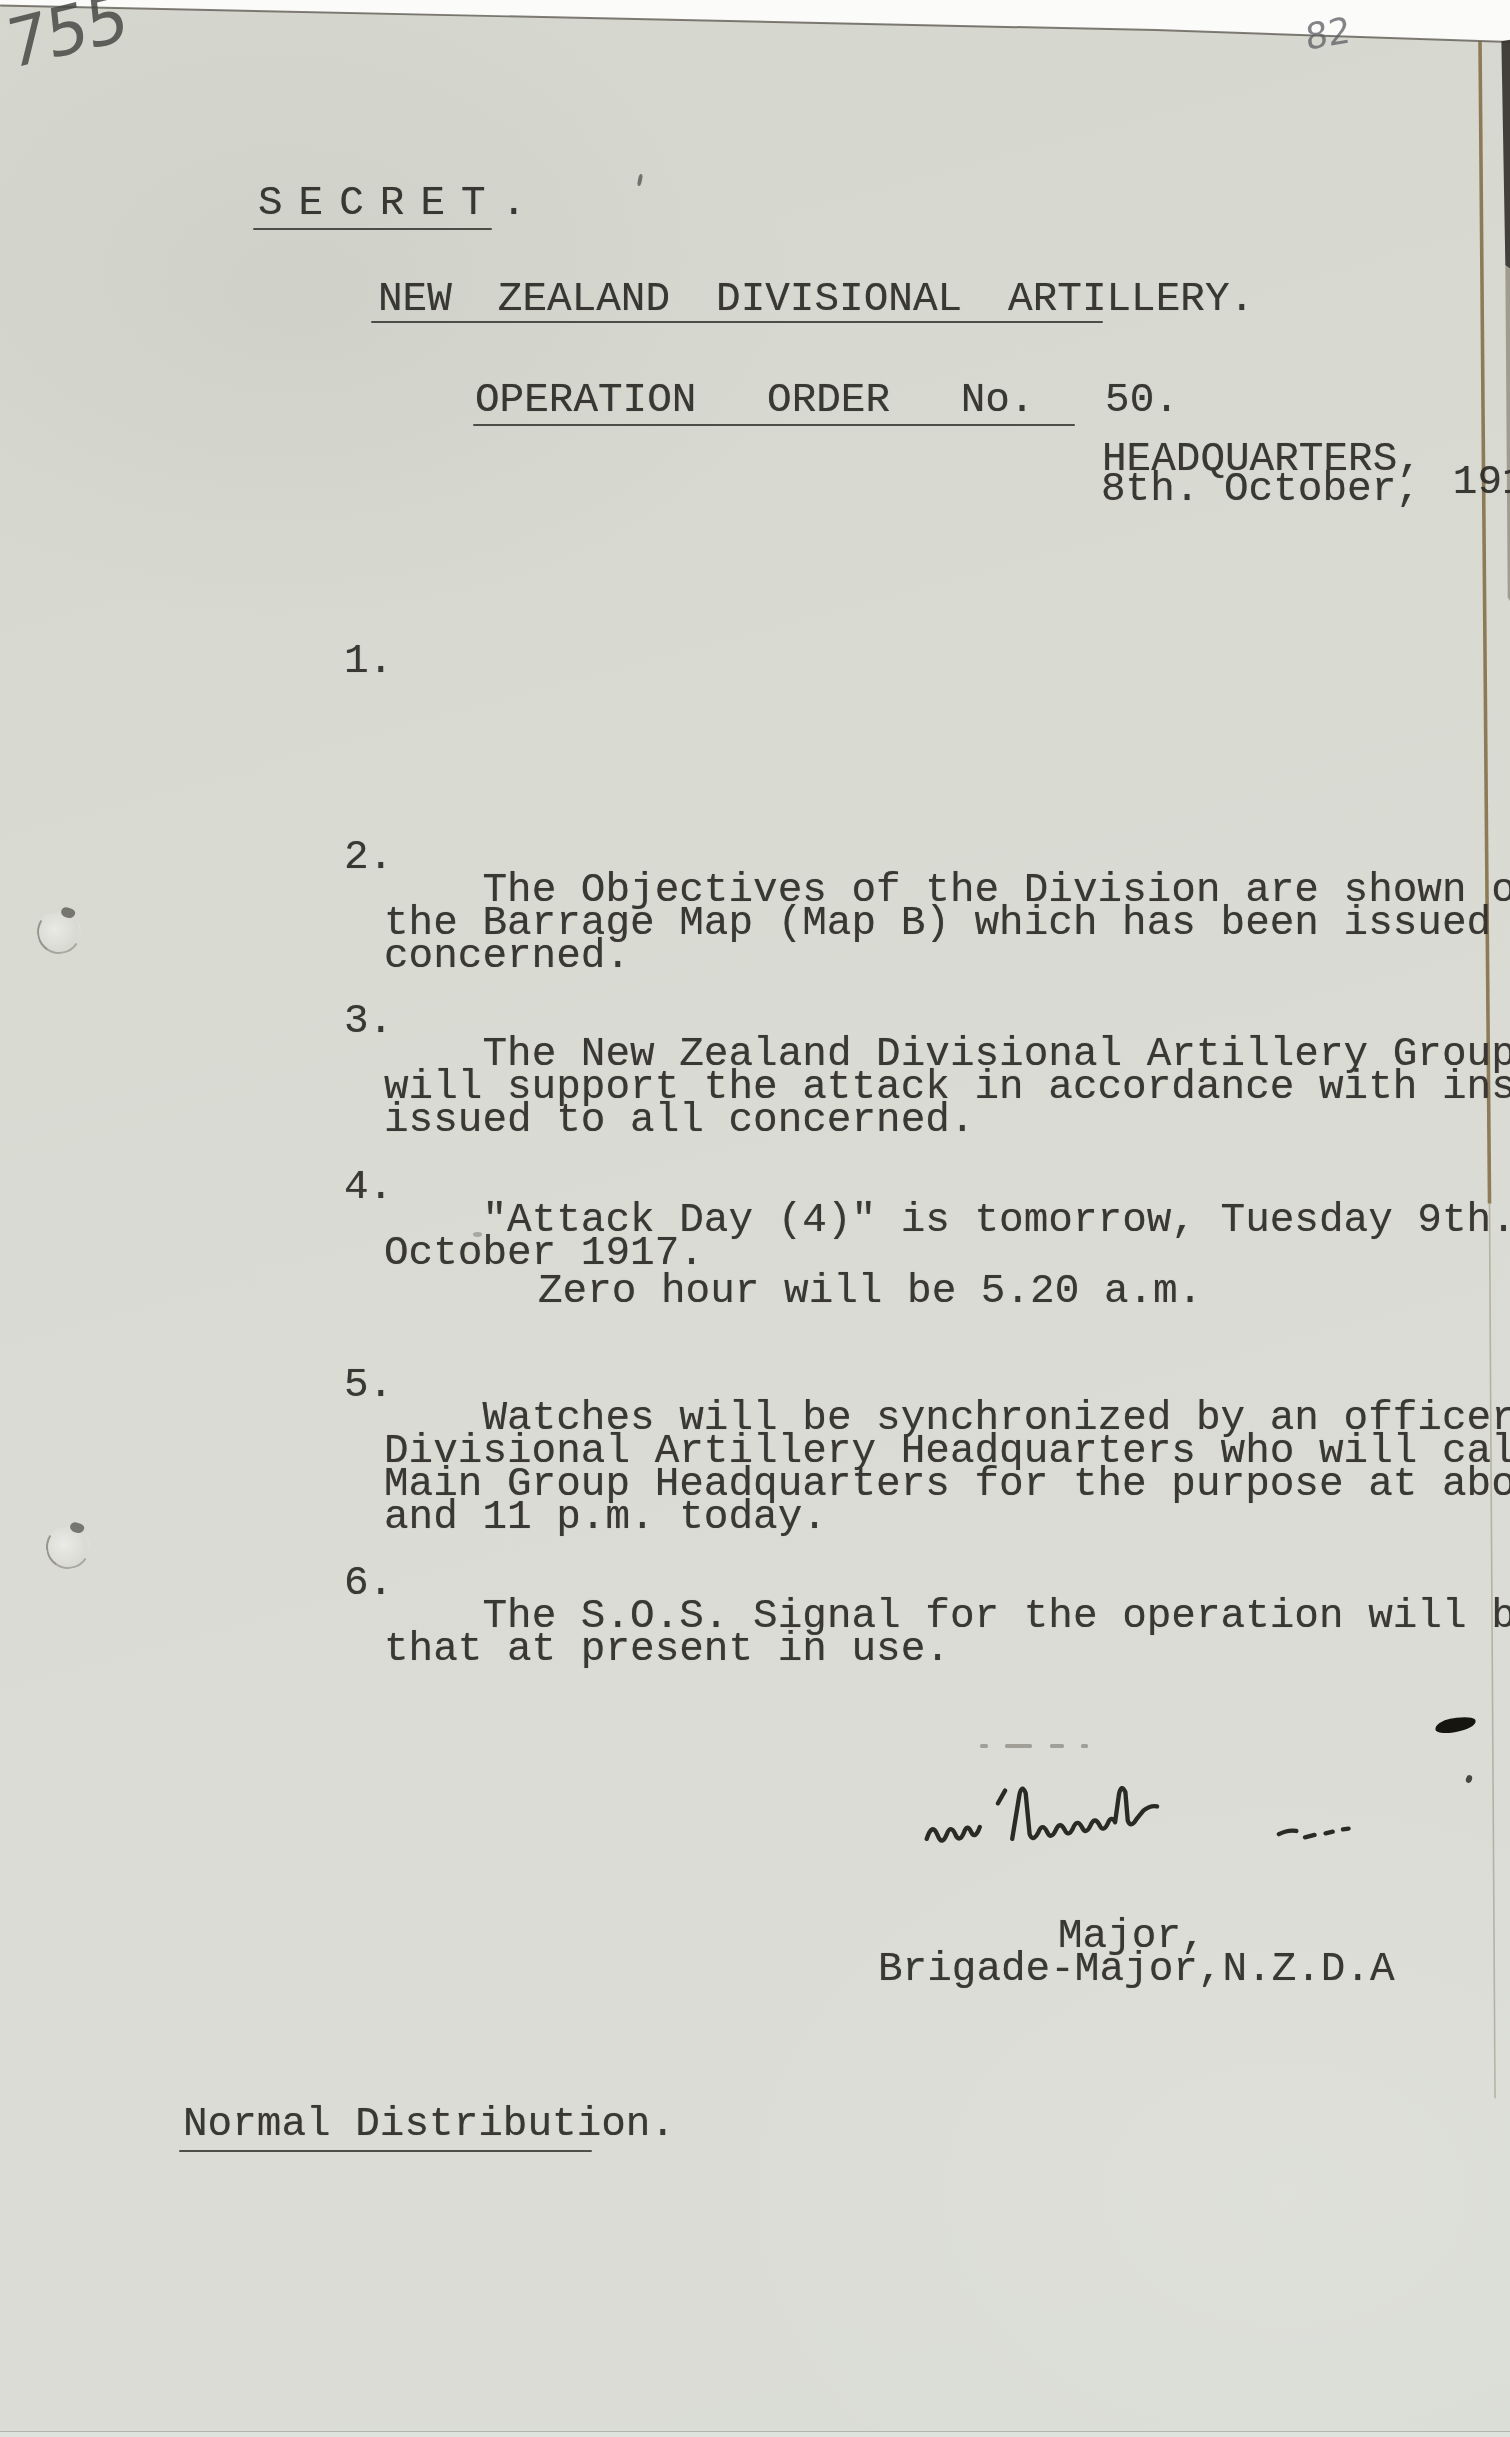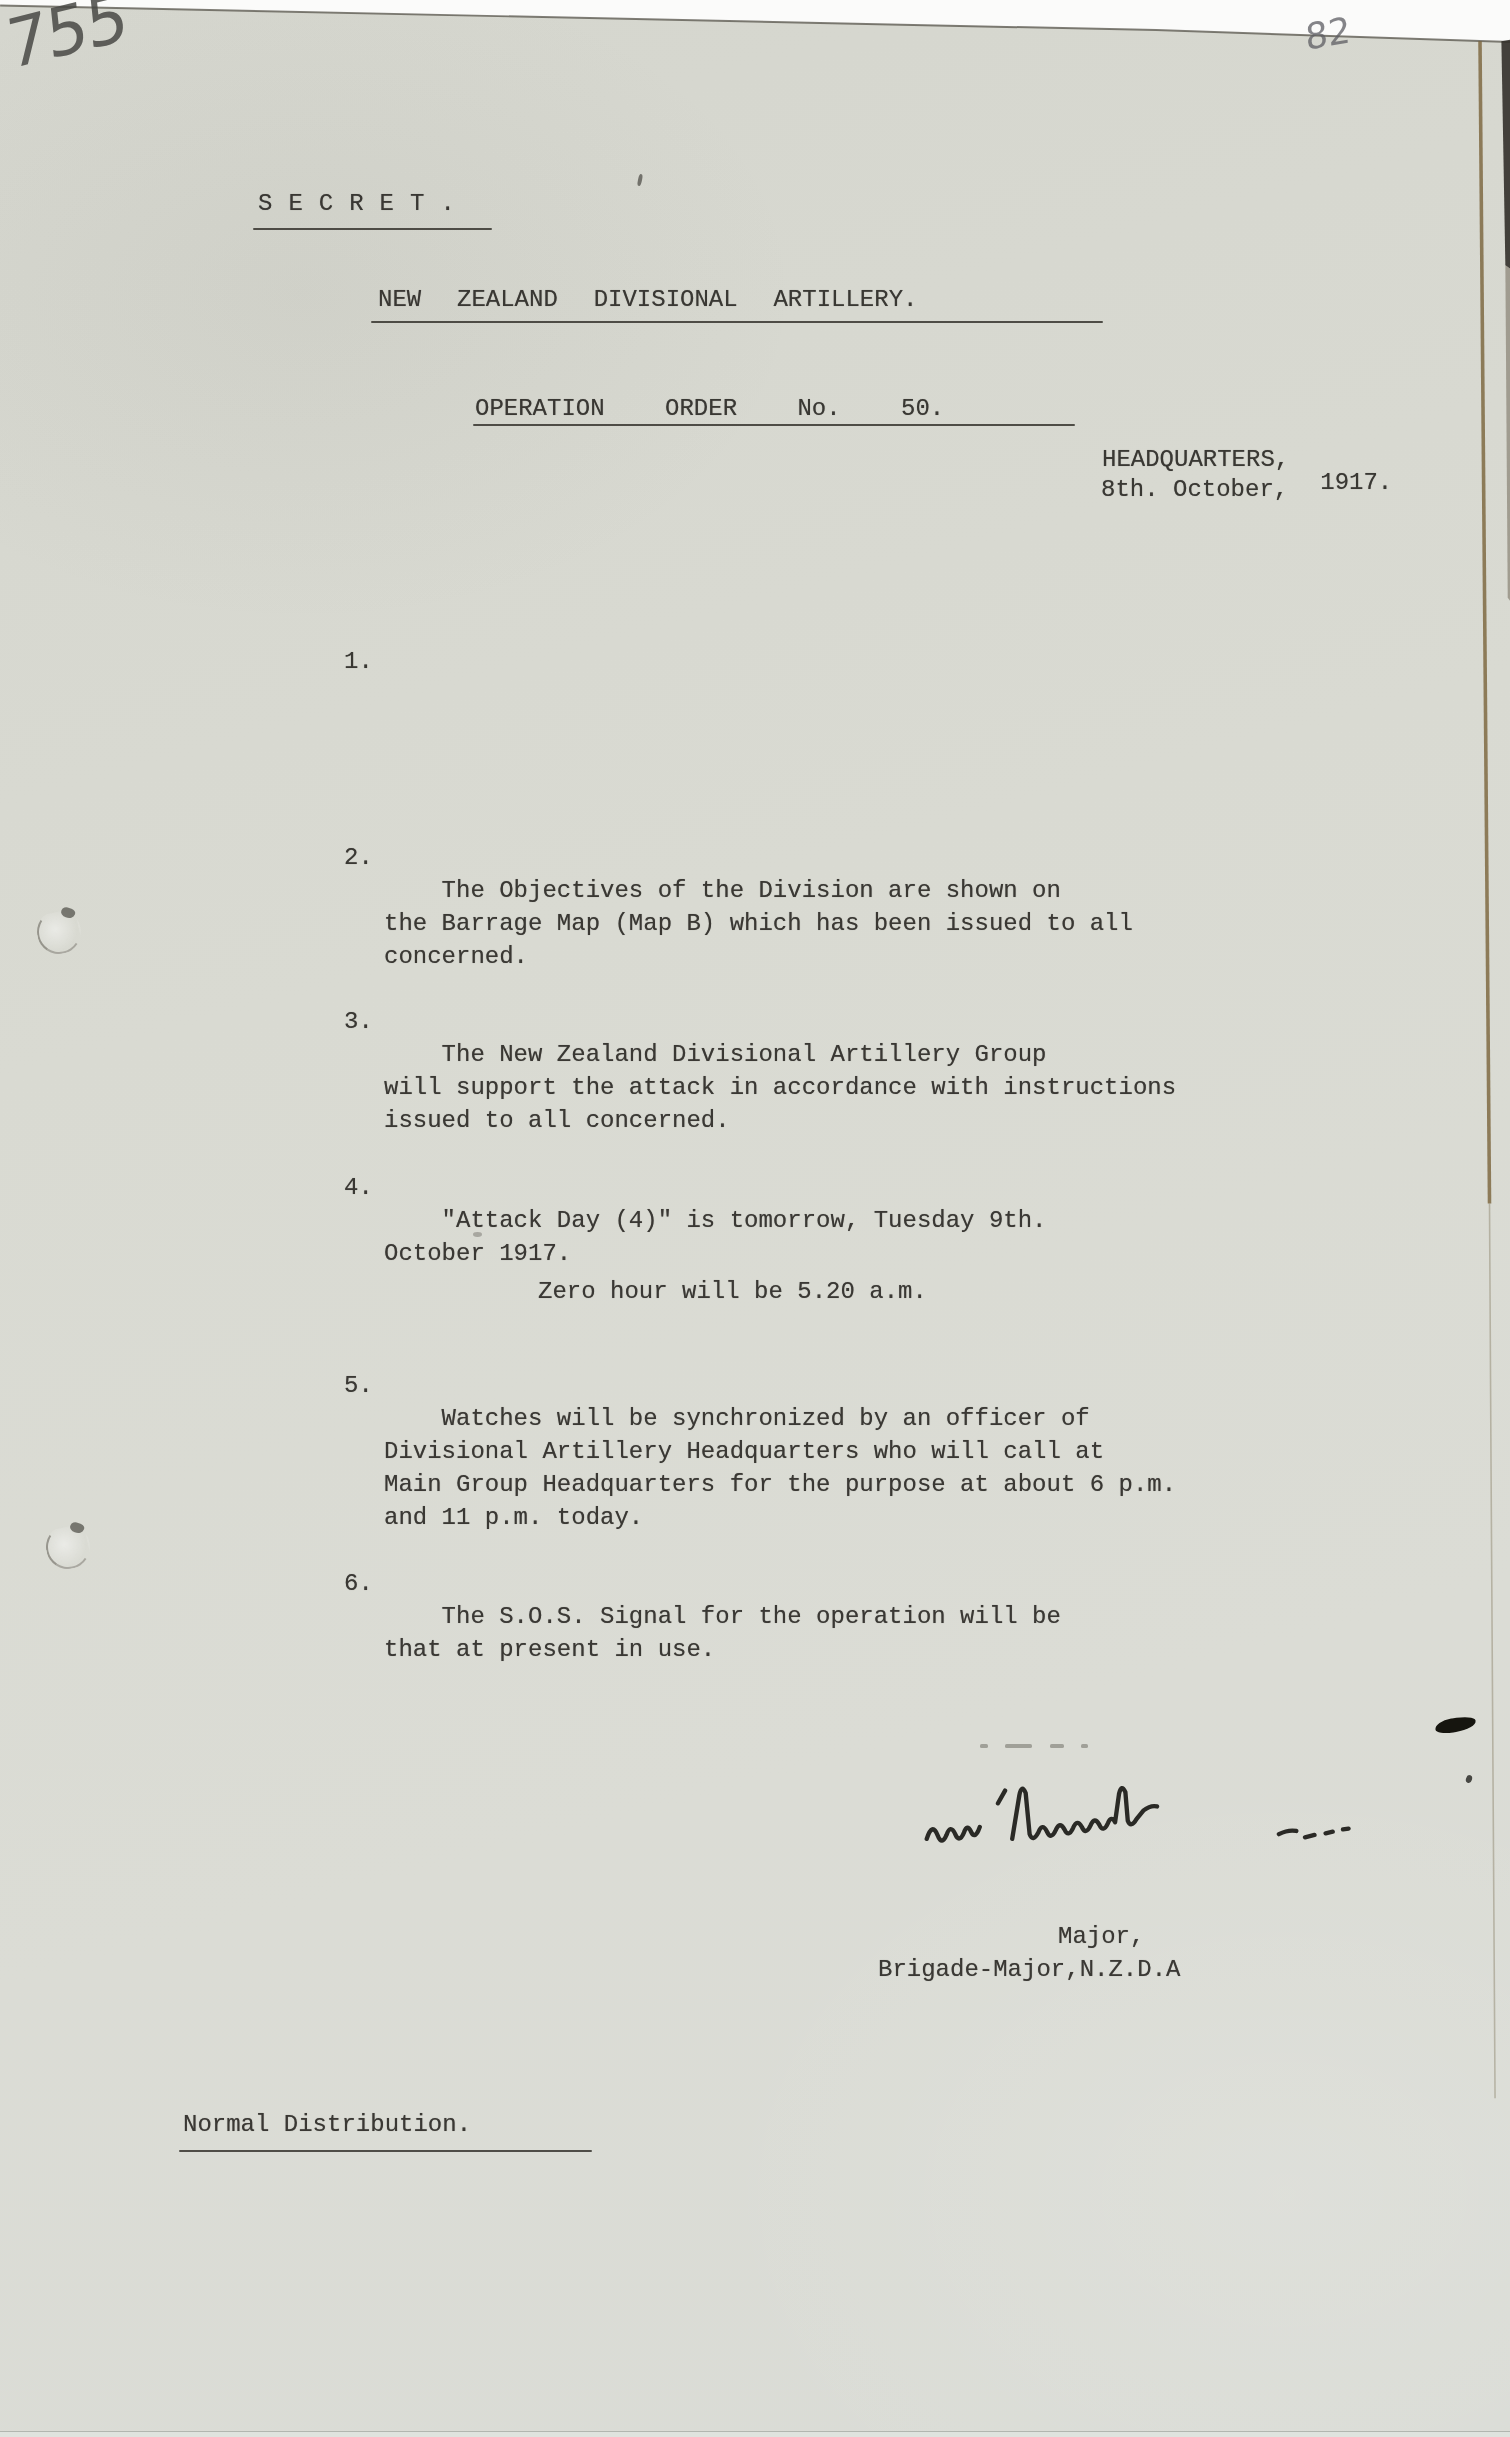--- a/index.html
+++ b/index.html
@@ -8,28 +8,28 @@
   .paper{position:absolute;inset:0;
          background:linear-gradient(165deg,#d5d6ce 0%,#d9dad2 38%,#dbdcd5 70%,#dadcd6 100%);
          clip-path:polygon(0 5.5px,1156px 30px,1511px 42px,1511px 2431px,0 2431px);}
   .paper::after{content:"";position:absolute;inset:0;
          background:radial-gradient(ellipse 713px 475px at 20% 12%,rgba(120,120,110,.07),transparent 70%),
                     radial-gradient(ellipse 871px 633px at 85% 90%,rgba(255,255,255,.10),transparent 70%);}
   .bottom-strip{position:absolute;left:0;top:2431px;width:1511px;height:7.1px;
          background:#dfe3de;border-top:1.6px solid rgba(140,146,138,.55);}
   .edges{position:absolute;left:0;top:0;}
   
-  .t{position:absolute;font-size:24px;line-height:33px;color:#2e2c28;white-space:pre;
+  .t{position:absolute;font-size:41px;line-height:33px;color:#2e2c28;white-space:pre;
      text-shadow:0 0 0.8px rgba(42,40,36,.55);opacity:.93;}
   .para{left:384px;width:1132px;text-indent:154px;}
   .pnum{position:absolute;left:-40px;top:0;text-indent:0;}
   .uline{position:absolute;height:2.4px;background:#36342e;opacity:.85;border-radius:1.6px;}
   .secret{letter-spacing:16px;}
   .unit{word-spacing:21.4px;}
-  .order{word-spacing:46px;margin-top:8px;}
+  .order{word-spacing:46px;}
   .warn{left:384px;text-indent:162px;}
   .year{position:relative;top:-7.1px;margin-left:32px;}
   
   .pencil{position:absolute;font-family:"DejaVu Sans",sans-serif;color:rgba(72,72,68,.85);}
   .p755{left:4.8px;top:-8px;font-size:67px;letter-spacing:-1.6px;
         transform:rotate(-14deg) skewX(-8deg);}
   .p82{left:1305px;top:12.7px;font-size:36px;color:rgba(92,92,98,.75);
        transform:rotate(-10deg) skewX(-6deg);}
   
   .hole{position:absolute;width:40px;height:40px;border-radius:50%;

